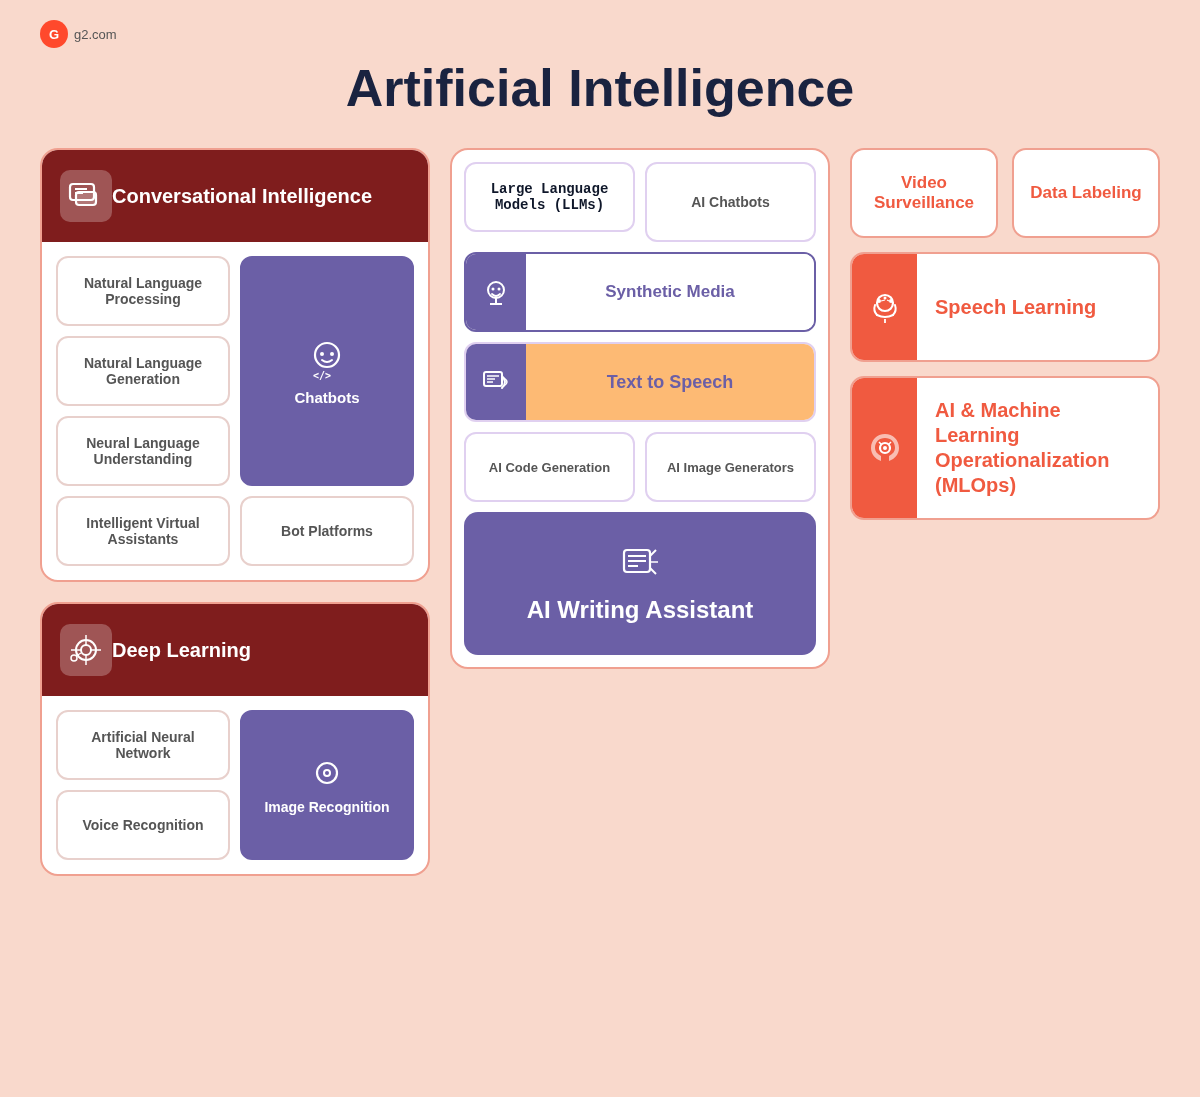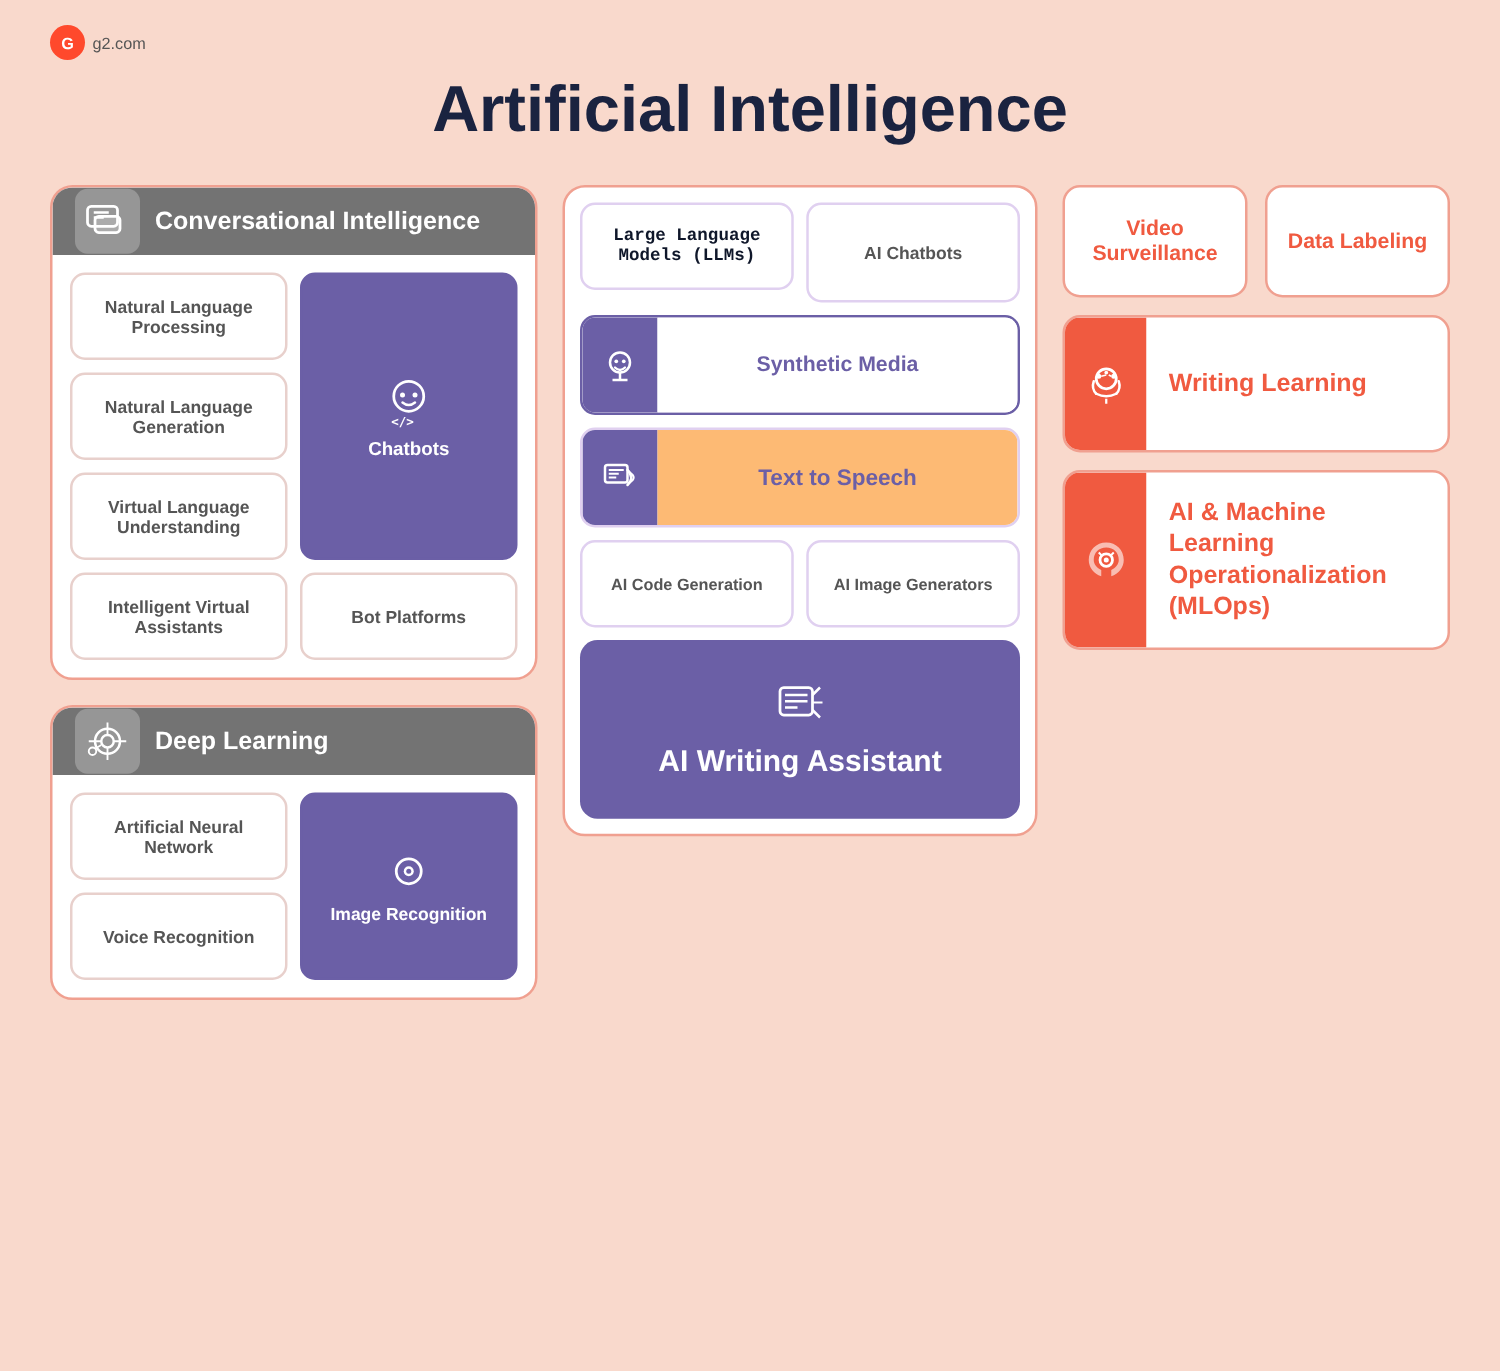--- a/index.html
+++ b/index.html
@@ -54,25 +54,25 @@
     }
 
     
     .section-card {
       border-radius: 18px;
       border: 2px solid #f0a090;
       background: white;
       overflow: hidden;
     }
     .section-header {
-      background: #737373;
-      display: flex;
-      align-items: center;
-      gap: 12px;
-      padding: 1px 18px;
+      background: #7f1d1d;
+      display: flex;
+      align-items: center;
+      gap: 0;
+      padding: 20px 18px;
       border-radius: 14px 14px 0 0;
     }
     .section-header-title {
       color: white;
       font-size: 20px;
       font-weight: 800;
       line-height: 1.2;
     }
     .section-icon {
       width: 52px; height: 52px;
@@ -338,21 +338,21 @@
           <svg width="44" height="44" viewBox="0 0 44 44" fill="none">
             <circle cx="22" cy="18" r="12" stroke="white" stroke-width="2.2" fill="none"></circle>
             <circle cx="17" cy="17" r="2" fill="white"></circle>
             <circle cx="27" cy="17" r="2" fill="white"></circle>
             <path d="M17 23 Q22 27 27 23" stroke="white" stroke-width="2" fill="none" stroke-linecap="round"></path>
             <text x="8" y="42" fill="white" font-size="10" font-family="monospace">&lt;/&gt;</text>
           </svg>
           <span style="font-size:15px;font-weight:800;">Chatbots</span>
         </div>
         <div class="item-box">Natural Language Generation</div>
-        <div class="item-box">Virtual Language Understanding</div>
+        <div class="item-box">Neural Language Understanding</div>
         <div class="item-box">Intelligent Virtual Assistants</div>
         <div class="item-box">Bot Platforms</div>
       </div>
     </div>
 
     <div class="section-card">
       <div class="section-header">
         <div class="section-icon">
           <svg width="38" height="38" viewBox="0 0 38 38" fill="none">
             <circle cx="19" cy="19" r="10" stroke="white" stroke-width="2" fill="none"></circle>
@@ -456,21 +456,21 @@
           <path d="M30 18 Q32 24 28 28" stroke="white" stroke-width="2" fill="none" stroke-linecap="round"></path>
           <circle cx="14" cy="14" r="2" fill="white"></circle>
           <circle cx="20" cy="11" r="1.5" fill="white"></circle>
           <circle cx="26" cy="14" r="2" fill="white"></circle>
           <line x1="16" y1="14" x2="20" y2="13" stroke="white" stroke-width="1.2"></line>
           <line x1="22" y1="13" x2="24" y2="14" stroke="white" stroke-width="1.2"></line>
           <path d="M12 28 Q20 32 28 28" stroke="white" stroke-width="2" fill="none" stroke-linecap="round"></path>
           <line x1="20" y1="32" x2="20" y2="36" stroke="white" stroke-width="1.8"></line>
         </svg>
       </div>
-      <div class="right-card-large-title">Writing Learning</div>
+      <div class="right-card-large-title">Speech Learning</div>
     </div>
 
     <div class="right-card-large">
       <div class="right-card-large-accent">
         <svg width="40" height="40" viewBox="0 0 40 40" fill="none">
           <path d="M20 6 C12 6 6 12 6 20 C6 26 10 31 16 33 L16 28 C12 26 10 23 10 20 C10 14 14 10 20 10 C26 10 30 14 30 20 C30 23 28 26 24 28 L24 33 C30 31 34 26 34 20 C34 12 28 6 20 6Z" fill="white" opacity="0.6"></path>
           <circle cx="20" cy="20" r="5" stroke="white" stroke-width="2.2" fill="none"></circle>
           <circle cx="20" cy="20" r="2" fill="white"></circle>
           <line x1="14" y1="14" x2="17" y2="17" stroke="white" stroke-width="1.5"></line>
           <line x1="26" y1="14" x2="23" y2="17" stroke="white" stroke-width="1.5"></line>

